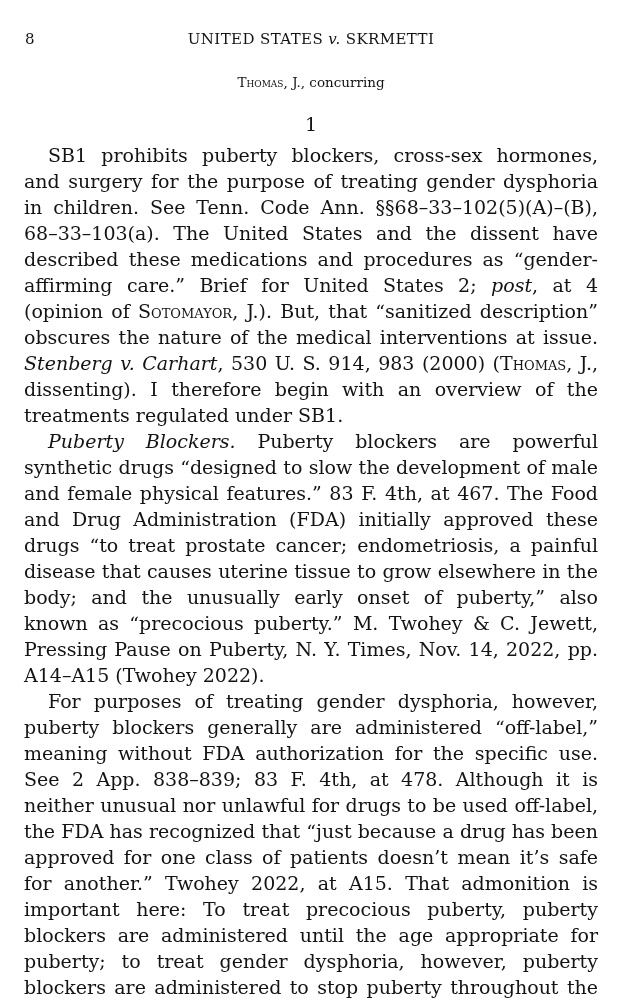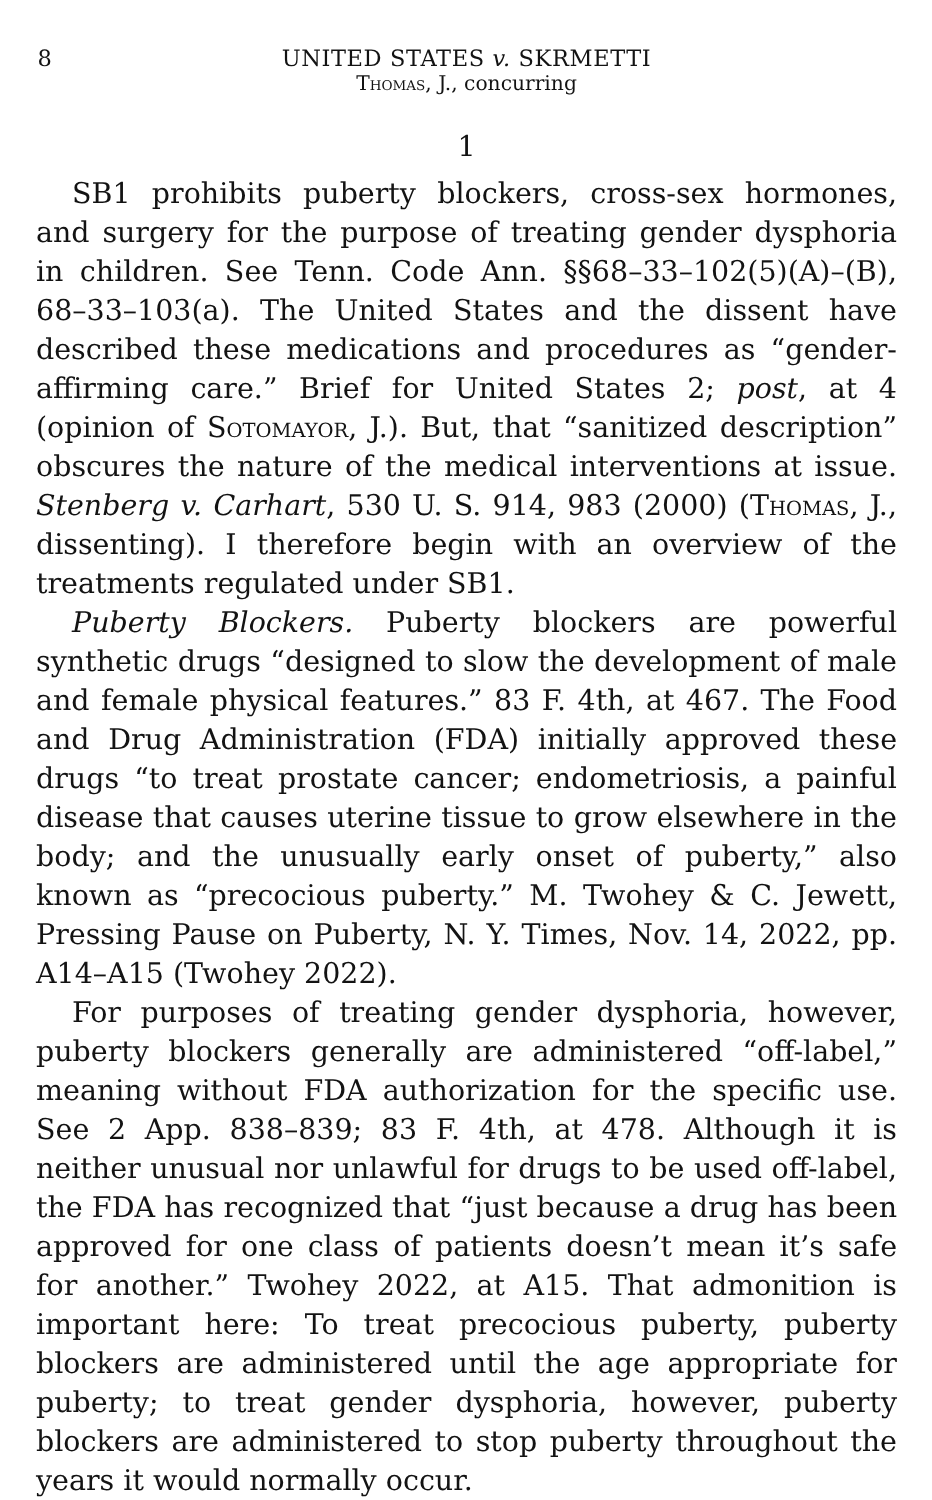--- a/index.html
+++ b/index.html
@@ -28,20 +28,21 @@
   .page-number {
     position: absolute;
     left: 1px;
     top: 0;
     letter-spacing: 0;
   }
   .case-title { white-space: nowrap; }
   .concurrence-line {
     text-align: center;
     font-size: 13.5px;
+    margin-top: 26px;
     line-height: 16px;
   }
   .smallcaps { font-variant: small-caps; }
   .italic { font-style: italic; }
   .body-text {
     margin-top: 21px;
     font-size: 19px;
     line-height: 26px;
     text-align: justify;
   }

